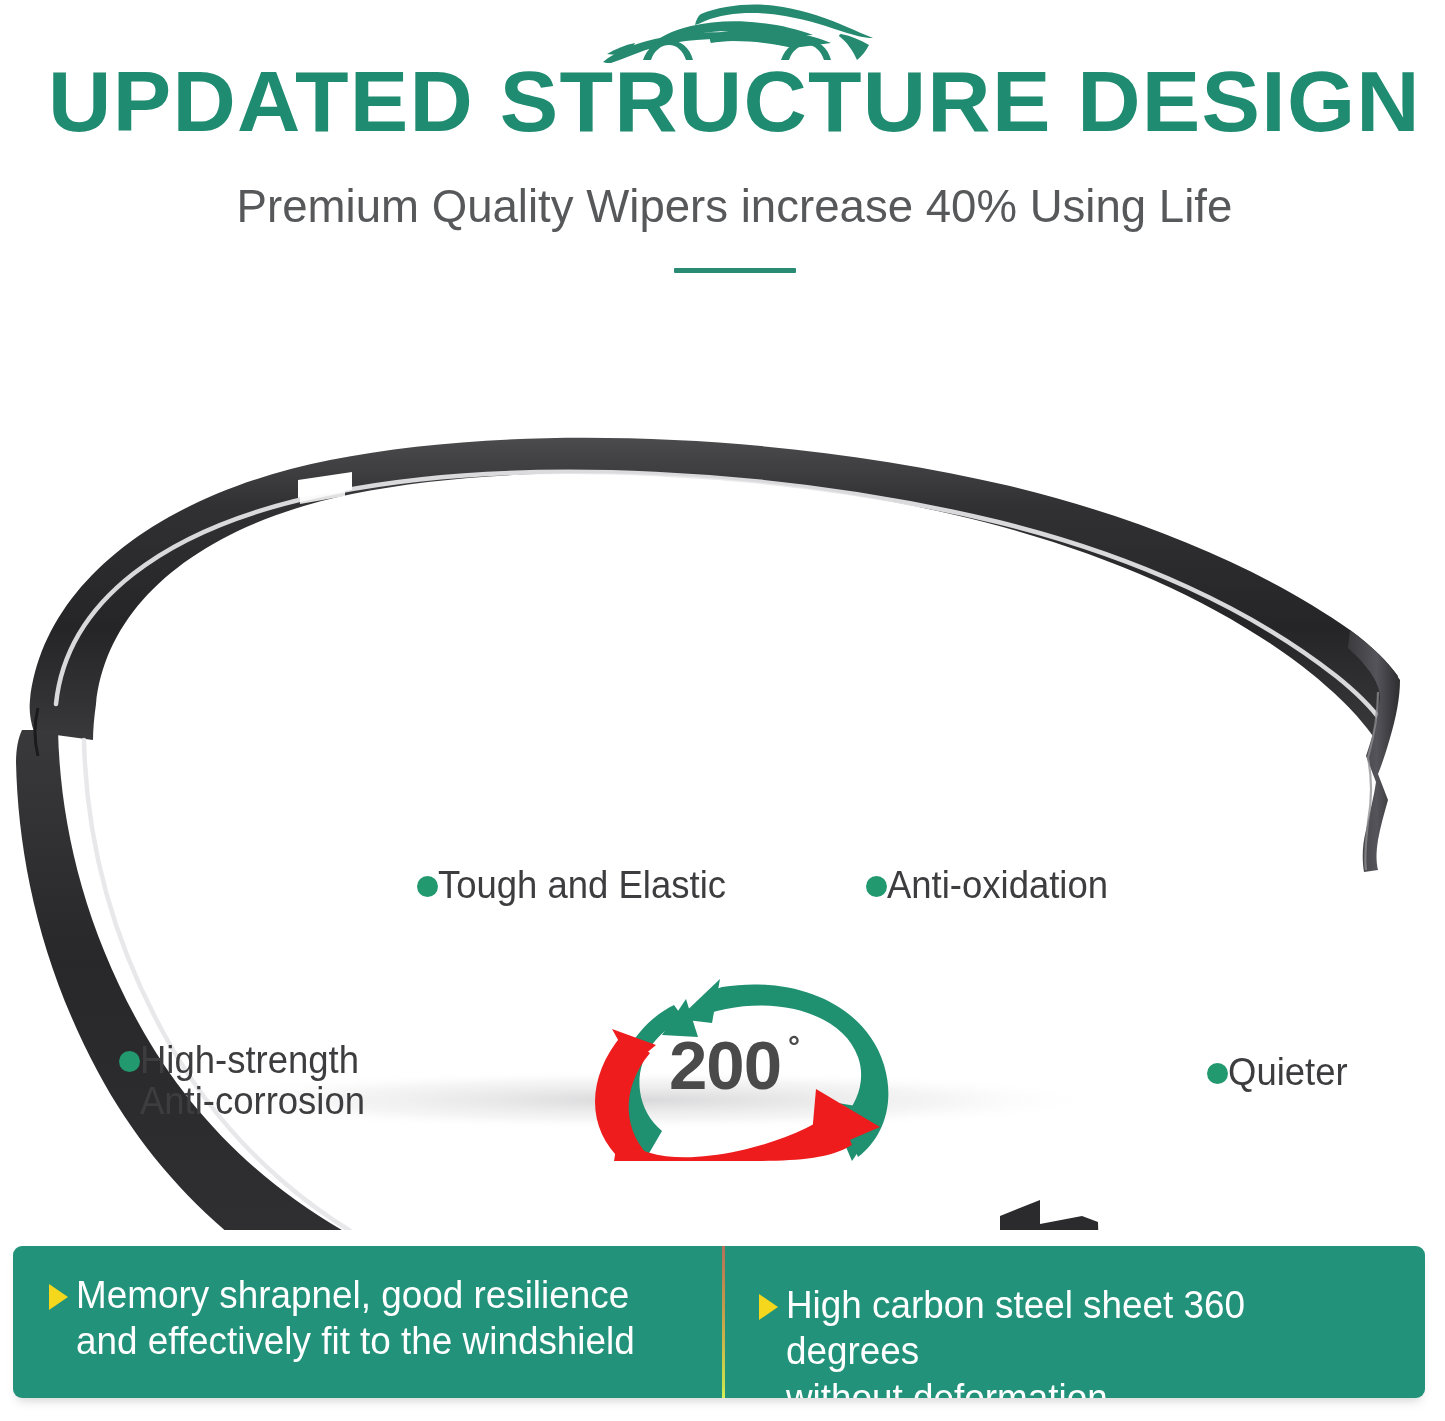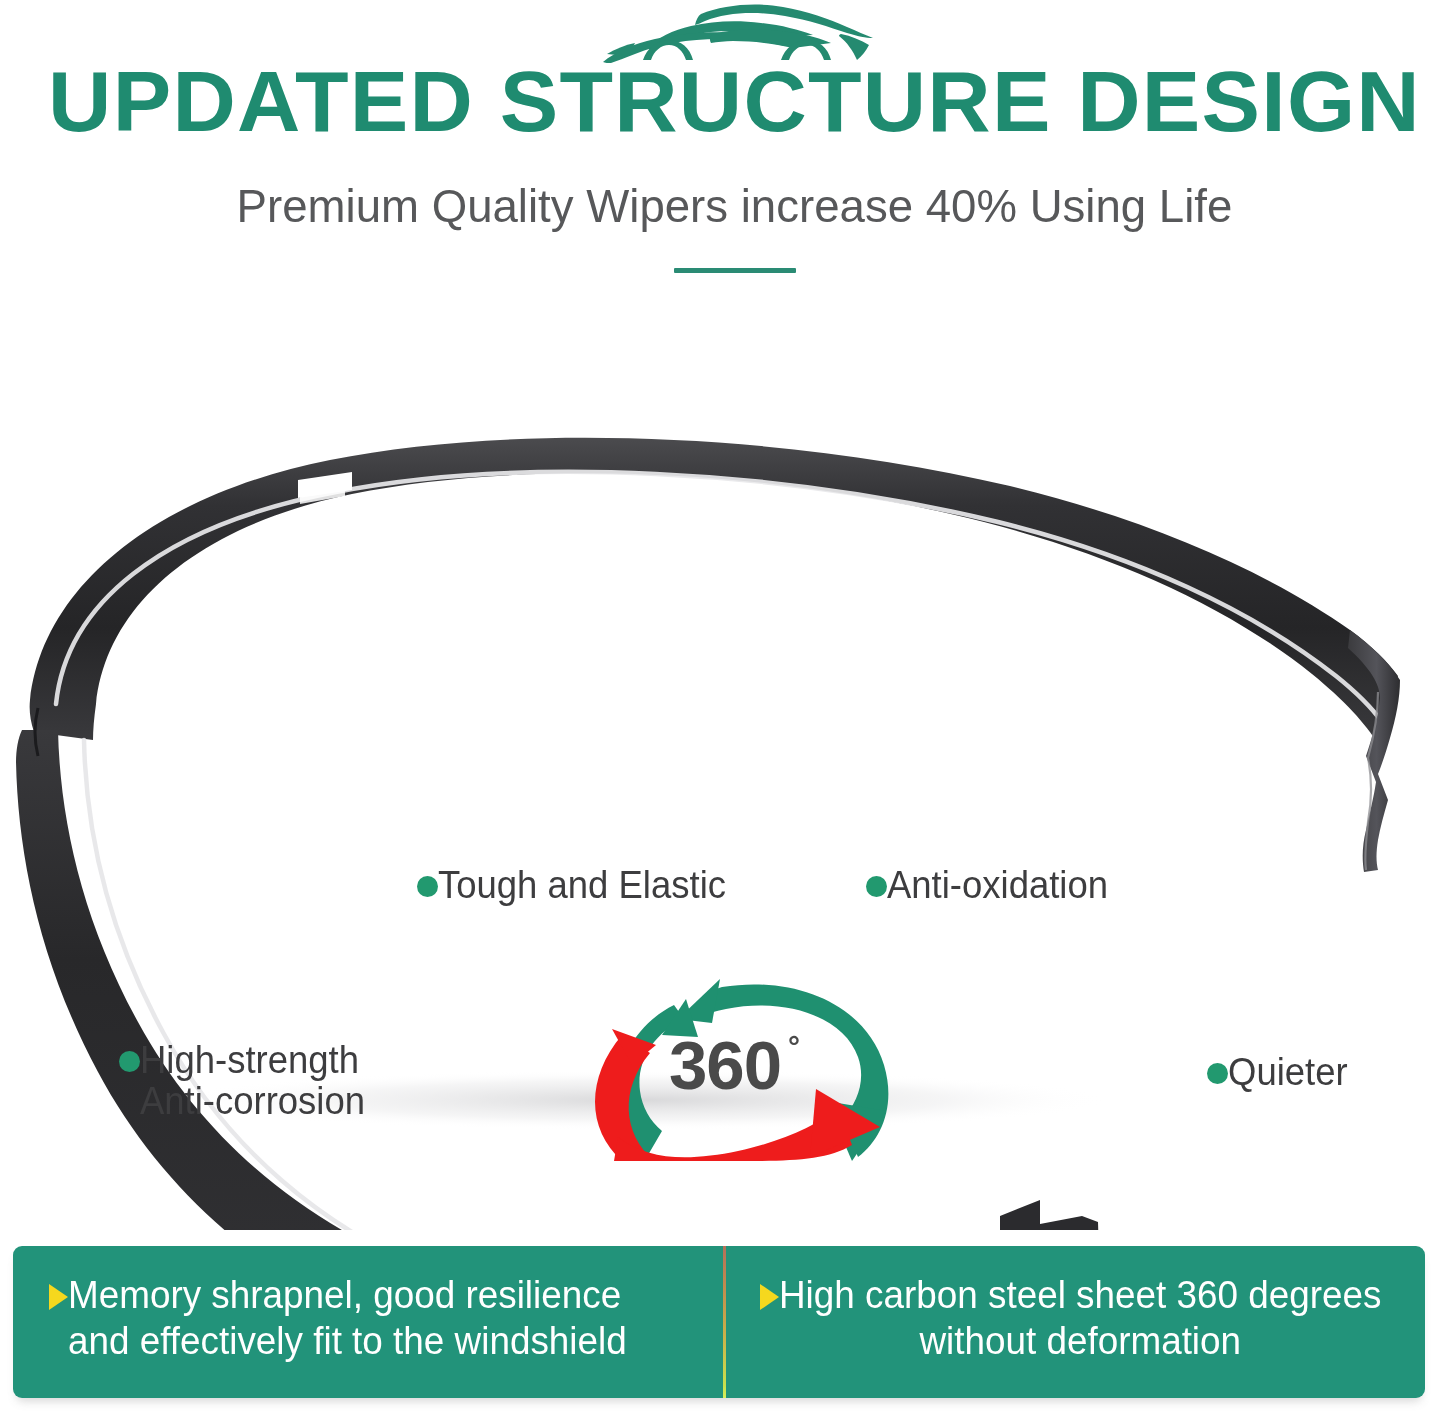--- a/index.html
+++ b/index.html
@@ -154,26 +154,26 @@
     padding: 26px 20px 0 36px;
   }
   #banner-divider {
     width: 3px;
     align-self: stretch;
     background: linear-gradient(to bottom, #b4705a 0%, #c08d4e 28%, #c9b04a 58%, #c8e04e 92%, #d6f05c 100%);
     flex: 0 0 3px;
   }
   #banner-col-right {
     flex: 1 1 auto;
-    padding: 26px 20px 0 34px;
-    text-align: center;
+    padding: 36px 20px 0 34px;
   }
   .banner-line {
     display: flex;
     align-items: flex-start;
+    gap: 8px;
   }
   .tri {
     flex: 0 0 auto;
     width: 0; height: 0;
     border-left: 19px solid #f5d81e;
     border-top: 13px solid transparent;
     border-bottom: 13px solid transparent;
     margin-top: 12px;
   }
   .banner-text {
@@ -401,21 +401,21 @@
         C 214 180 246 164 268 148
         L 282 184
         C 256 200 218 200 166 200
         C 112 200 70 200 44 200 Z" fill="#ee1c1c"></path>
 
       <path d="M 246 128 L 310 166 L 240 196 Z" fill="#ee1c1c"></path>
 
       <path d="M 42 68 L 86 84 L 62 104 Z" fill="#ee1c1c"></path>
     </svg>
     <div id="badge-360-text">
-      <span><span>360</span><sup>°</sup></span>
+      <span><span>200</span><sup>°</sup></span>
     </div>
   </div>
 </div>
 
 <div id="banner">
 
   <div id="banner-col-left">
     <div class="banner-line">
       <span class="tri"></span>
       <span class="banner-text"><span>Memory shrapnel, good resilience</span><span class="l2">and effectively fit to the windshield</span></span>

